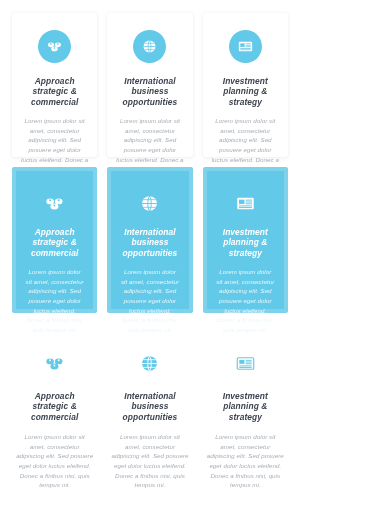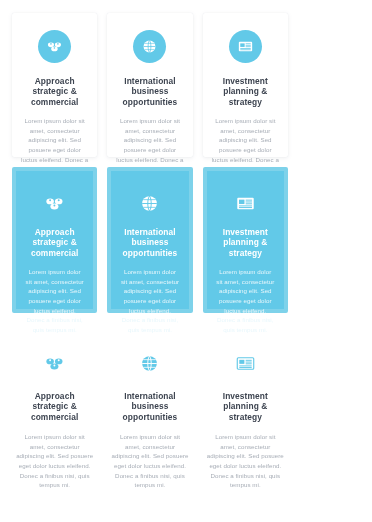--- a/index.html
+++ b/index.html
@@ -14,20 +14,21 @@
     font-family: "Liberation Sans", sans-serif;
     background: #ffffff;
     -webkit-font-smoothing: antialiased;
   }
 
   .page {
     width: 300px;
     height: 522px;
     position: relative;
     background: #ffffff;
+    font-style: italic;
   }
 
   
   .row {
     display: flex;
     justify-content: space-between;
     padding: 0 12px;
     gap: 10px;
   }
 

